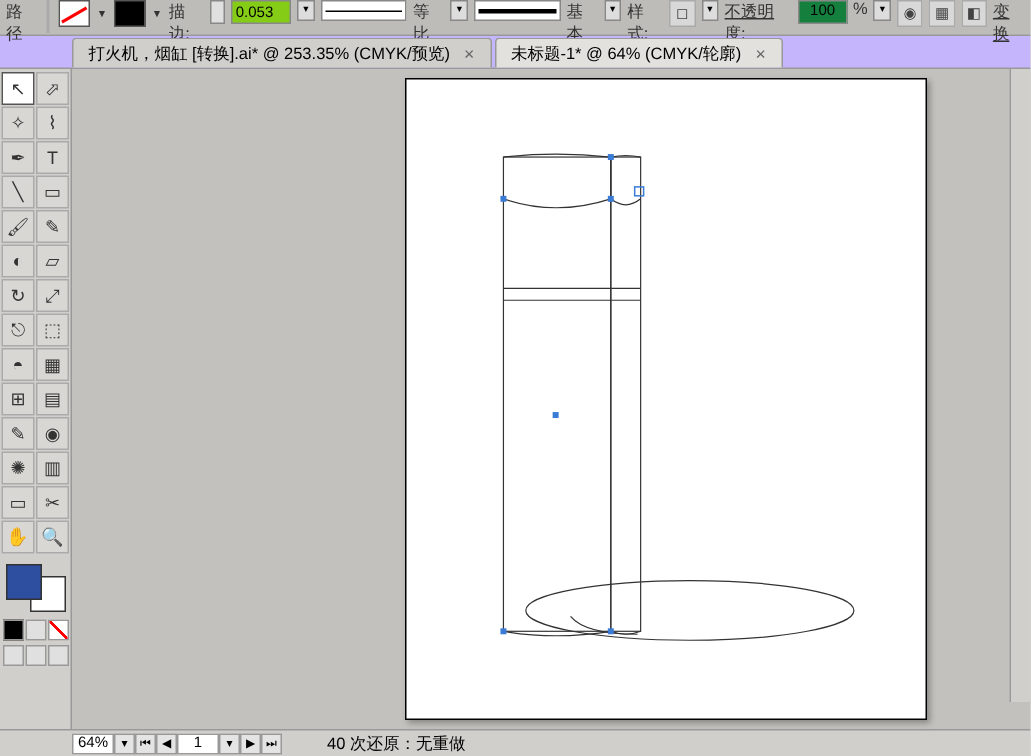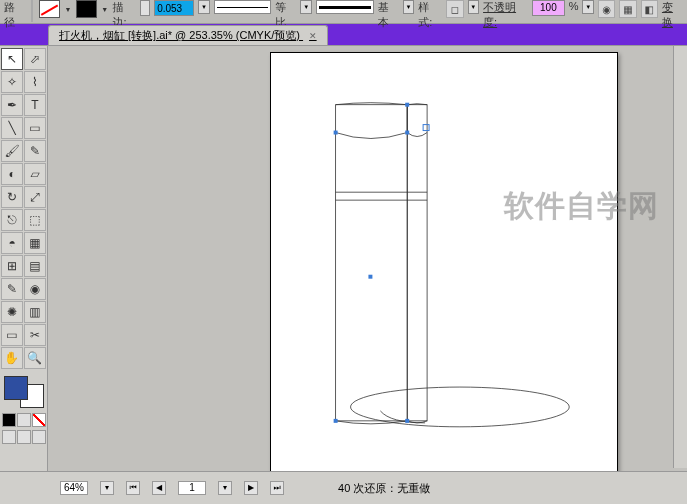--- a/index.html
+++ b/index.html
@@ -6,33 +6,33 @@
   body { width: 687px; height: 504px; background: #f0f0f0; overflow: hidden; position: relative; }
 
   
   .topbar { height: 24px; background: #bdbcb8; display: flex; font-size: 11px; gap: 4px; padding: 0 4px; border-bottom: 1px solid #999; }
   .topbar .label { color: #333; }
   .swatch { width: 22px; height: 18px; border: 1px solid #555; position: relative; }
   .swatch-none { background: #fff; }
   .swatch-none::after { content: ""; position: absolute; left: 0; right: 0; top: 50%; height: 2px; background: red; transform: rotate(-30deg); }
   .swatch-black { background: #000; }
   .small-arrow { width: 8px; height: 18px; display: flex; align-items: center; justify-content: center; font-size: 7px; color: #333; }
-  .num-input { width: 40px; height: 16px; border: 1px solid #888; background: #0ea5e9; font-size: 10px; padding: 0 2px; }
+  .num-input { width: 40px; height: 16px; border: 1px solid #888; background: #84cc16; font-size: 10px; padding: 0 2px; }
   .spin { width: 10px; height: 16px; background: #e0e0e0; border: 1px solid #888; display: flex; flex-direction: column; font-size: 6px; }
   .line-sample { width: 60px; height: 14px; border: 1px solid #888; background: #fff; display: flex; align-items: center; padding: 0 2px; }
   .line-sample .line { flex: 1; height: 1px; background: #000; }
   .line-sample.thick .line { height: 3px; }
   .drop { width: 12px; height: 14px; border: 1px solid #888; background: #ddd; font-size: 7px; text-align: center; line-height: 12px; }
-  .topbar .pct-box { width: 34px; height: 16px; border: 1px solid #888; background: #f0abfc; font-size: 10px; text-align: center; line-height: 14px; }
+  .topbar .pct-box { width: 34px; height: 16px; border: 1px solid #888; background: #15803d; font-size: 10px; text-align: center; line-height: 14px; }
   .topbar .icon { width: 18px; height: 18px; border: 1px solid #aaa; background: #d8d8d8; font-size: 10px; display: flex; align-items: center; justify-content: center; color: #444; }
   .link-blue { color: #1864c4; text-decoration: underline; }
   .topbar .sep { width: 2px; height: 22px; background: #aaa; margin: 0 2px; }
 
   
-  .tabs { height: 22px; background: #6d28d9; display: flex; align-items: flex-end; font-size: 11px; border-bottom: 1px solid #999; text-decoration: underline; }
+  .tabs { height: 22px; background: #c4b5fd; display: flex; align-items: flex-end; font-size: 11px; border-bottom: 1px solid #999; }
   .tabs .side-label { width: 48px; padding: 0 4px; color: #333; }
   .tab { height: 20px; padding: 2px 10px; background: #d0cfcb; border: 1px solid #999; border-bottom: none; margin-right: 2px; border-radius: 3px 3px 0 0; }
   .tab.active { background: #e2e1dd; }
   .tab .x { margin-left: 6px; font-size: 9px; color: #666; }
 
   
   .main { position: absolute; top: 46px; left: 0; right: 0; bottom: 18px; display: flex; }
   .toolbox { width: 48px; background: #d0cfcb; border-right: 1px solid #999; display: flex; flex-direction: column; align-items: center; padding-top: 2px; gap: 1px; }
   .tool-grid { display: grid; grid-template-columns: 22px 22px; gap: 1px; }
   .tool { width: 22px; height: 22px; background: #d8d7d3; border: 1px solid #aaa; display: flex; align-items: center; justify-content: center; font-size: 12px; color: #333; }
@@ -45,21 +45,21 @@
   .mode-row .m.black { background: #000; }
   .mode-row .m.none { background: #fff; position: relative; }
   .mode-row .m.none::after { content: ""; position: absolute; inset: 0; background: linear-gradient(to top right, transparent 45%, red 45%, red 55%, transparent 55%); }
 
   .canvas-wrap { flex: 1; position: relative; background: #c2c1bd; overflow: hidden; }
   .canvas-gray { position: absolute; inset: 0; background: #c2c1bd; }
   .artboard { position: absolute; left: 222px; top: 6px; width: 348px; height: 428px; background: #fff; border: 1px solid #000; box-shadow: 2px 2px 4px rgba(0,0,0,0.3); }
   .artwork { position: absolute; inset: 0; }
 
   
-  .status { position: absolute; left: 0; right: 0; bottom: 0; height: 18px; background: #d0cfcb; border-top: 1px solid #999; display: flex; align-items: center; font-size: 11px; gap: 12px; padding: 16px 4px; }
+  .status { position: absolute; left: 0; right: 0; bottom: 0; height: 18px; background: #d0cfcb; border-top: 1px solid #999; display: flex; align-items: center; font-size: 11px; gap: 0; padding: 1px 4px; }
   .status .box { border: 1px solid #999; background: #fff; height: 14px; padding: 0 3px; line-height: 12px; font-size: 10px; }
   .status .nav { width: 14px; height: 14px; border: 1px solid #999; background: #e4e4e4; text-align: center; line-height: 12px; font-size: 8px; }
 
   
   .watermark { position: absolute; right: 28px; top: 140px; text-align: center; pointer-events: none; }
   .watermark .l1 { font-size: 30px; font-weight: bold; color: rgba(120,120,120,0.5); letter-spacing: 1px; }
   .watermark .l2 { font-size: 13px; color: rgba(150,150,150,0.5); letter-spacing: 2px; }
 
   .right-scroll { position: absolute; right: 0; top: 0; bottom: 18px; width: 14px; background: #d0cfcb; border-left: 1px solid #999; }
 </style>
@@ -97,20 +97,24 @@
   <div class="icon">◉</div>
   <div class="icon">▦</div>
   <div class="icon">◧</div>
   <span class="label link-blue">变换</span>
 </div>
 
 <div class="tabs">
   <div class="side-label"></div>
   <div class="tab">
     <span>打火机，烟缸  [转换].ai* @ 253.35% (CMYK/预览)</span>
+    <span class="x">✕</span>
+  </div>
+  <div class="tab active">
+    <span>未标题-1* @ 64%  (CMYK/轮廓)</span>
     <span class="x">✕</span>
   </div>
 </div>
 
 <div class="main">
 
   <div class="toolbox">
     <div class="tool-grid">
       <div class="tool sel">↖</div>
       <div class="tool">⬀</div>
@@ -184,21 +188,20 @@
         <rect x="135" y="78" width="4" height="4" fill="#3a7bd5"></rect>
         <rect x="153" y="72" width="6" height="6" fill="none" stroke="#3a7bd5"></rect>
         <rect x="98" y="223" width="4" height="4" fill="#3a7bd5"></rect>
         <rect x="63" y="368" width="4" height="4" fill="#3a7bd5"></rect>
         <rect x="135" y="368" width="4" height="4" fill="#3a7bd5"></rect>
       </svg>
     </div>
     <div class="right-scroll"></div>
 
     <div class="watermark">
-      <div class="l1">软件自学网</div>
     </div>
   </div>
 </div>
 
 <div class="status">
   <div style="width:44px"></div>
   <div class="box">64%</div>
   <div class="nav">▾</div>
   <div class="nav">⏮</div>
   <div class="nav">◀</div>

